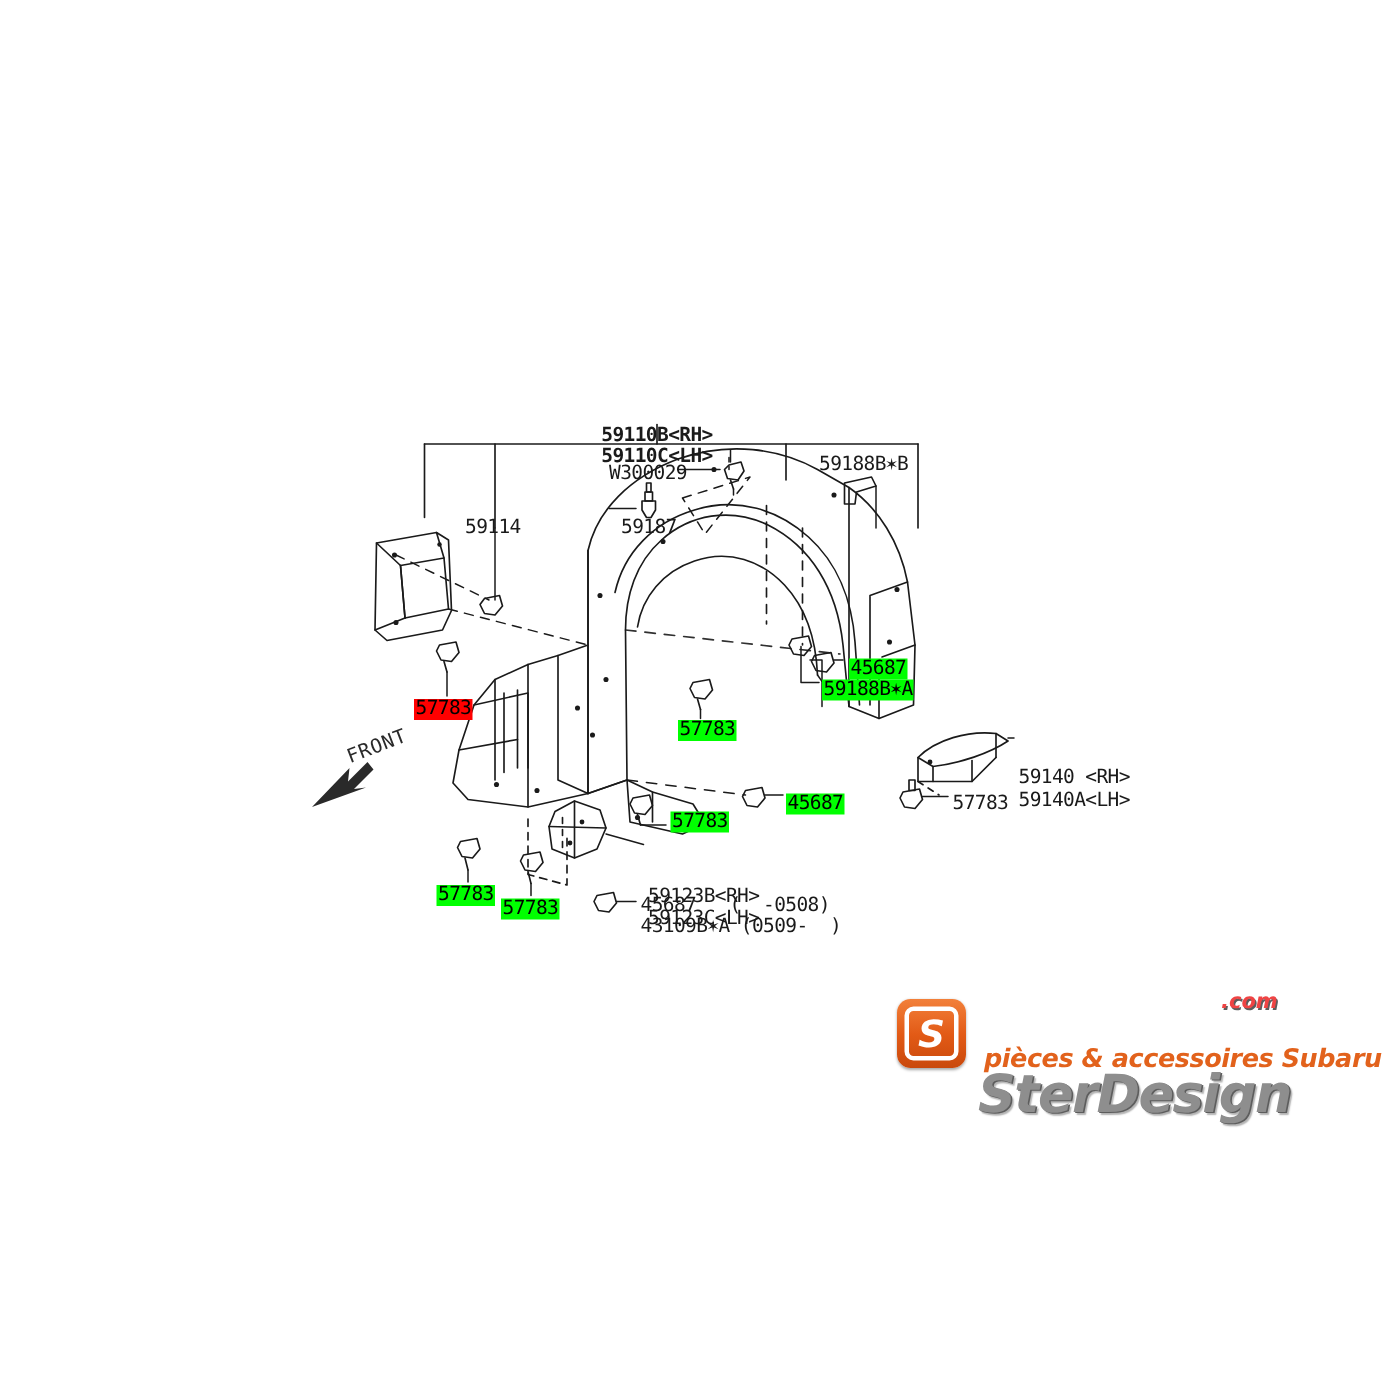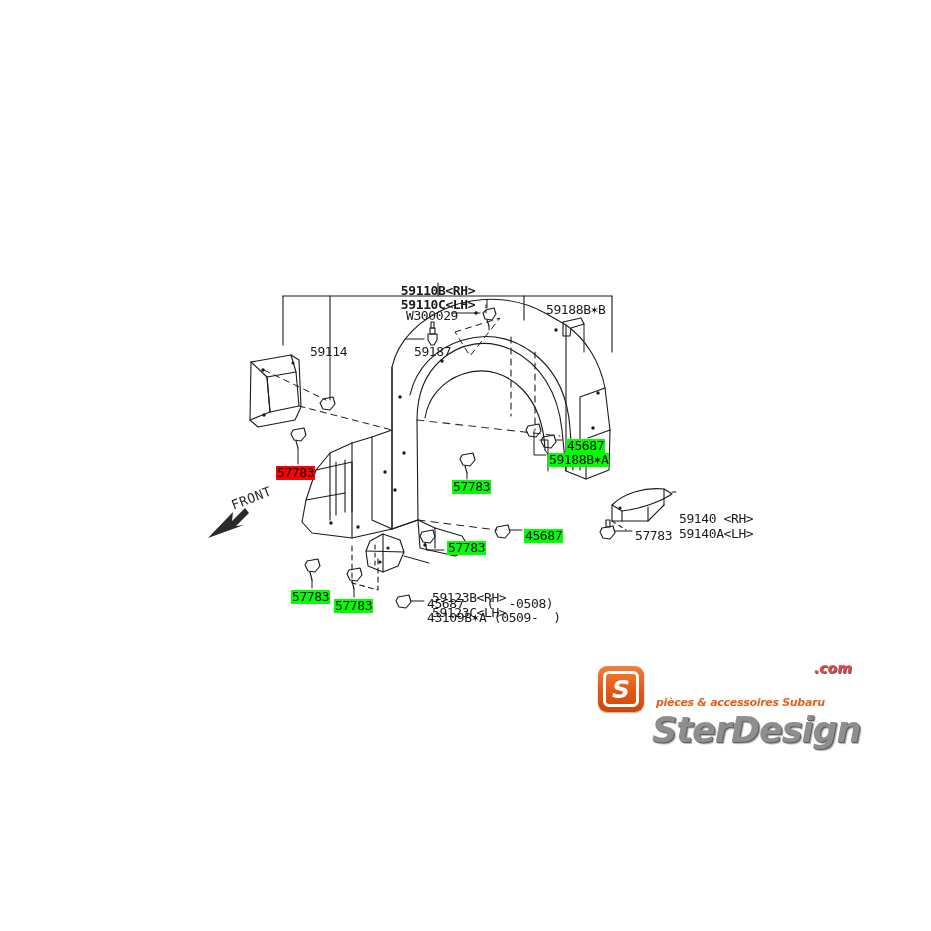--- a/index.html
+++ b/index.html
@@ -115,21 +115,21 @@
     color: #ef4444;
     text-shadow: 1px 1px 0 #5d5d5d;
     white-space: pre;
   }
   #wm-tagline {
     position: absolute;
     left: 60px; top: 38px;
     font-family: "DejaVu Sans", "Liberation Sans", sans-serif;
     font-weight: bold;
     font-style: italic;
-    font-size: 11px;
+    font-size: 17px;
     letter-spacing: -0.3px;
     color: #e2621c;
     white-space: pre;
   }
 </style>
 </head>
 <body>
 
 <div id="page">
 

